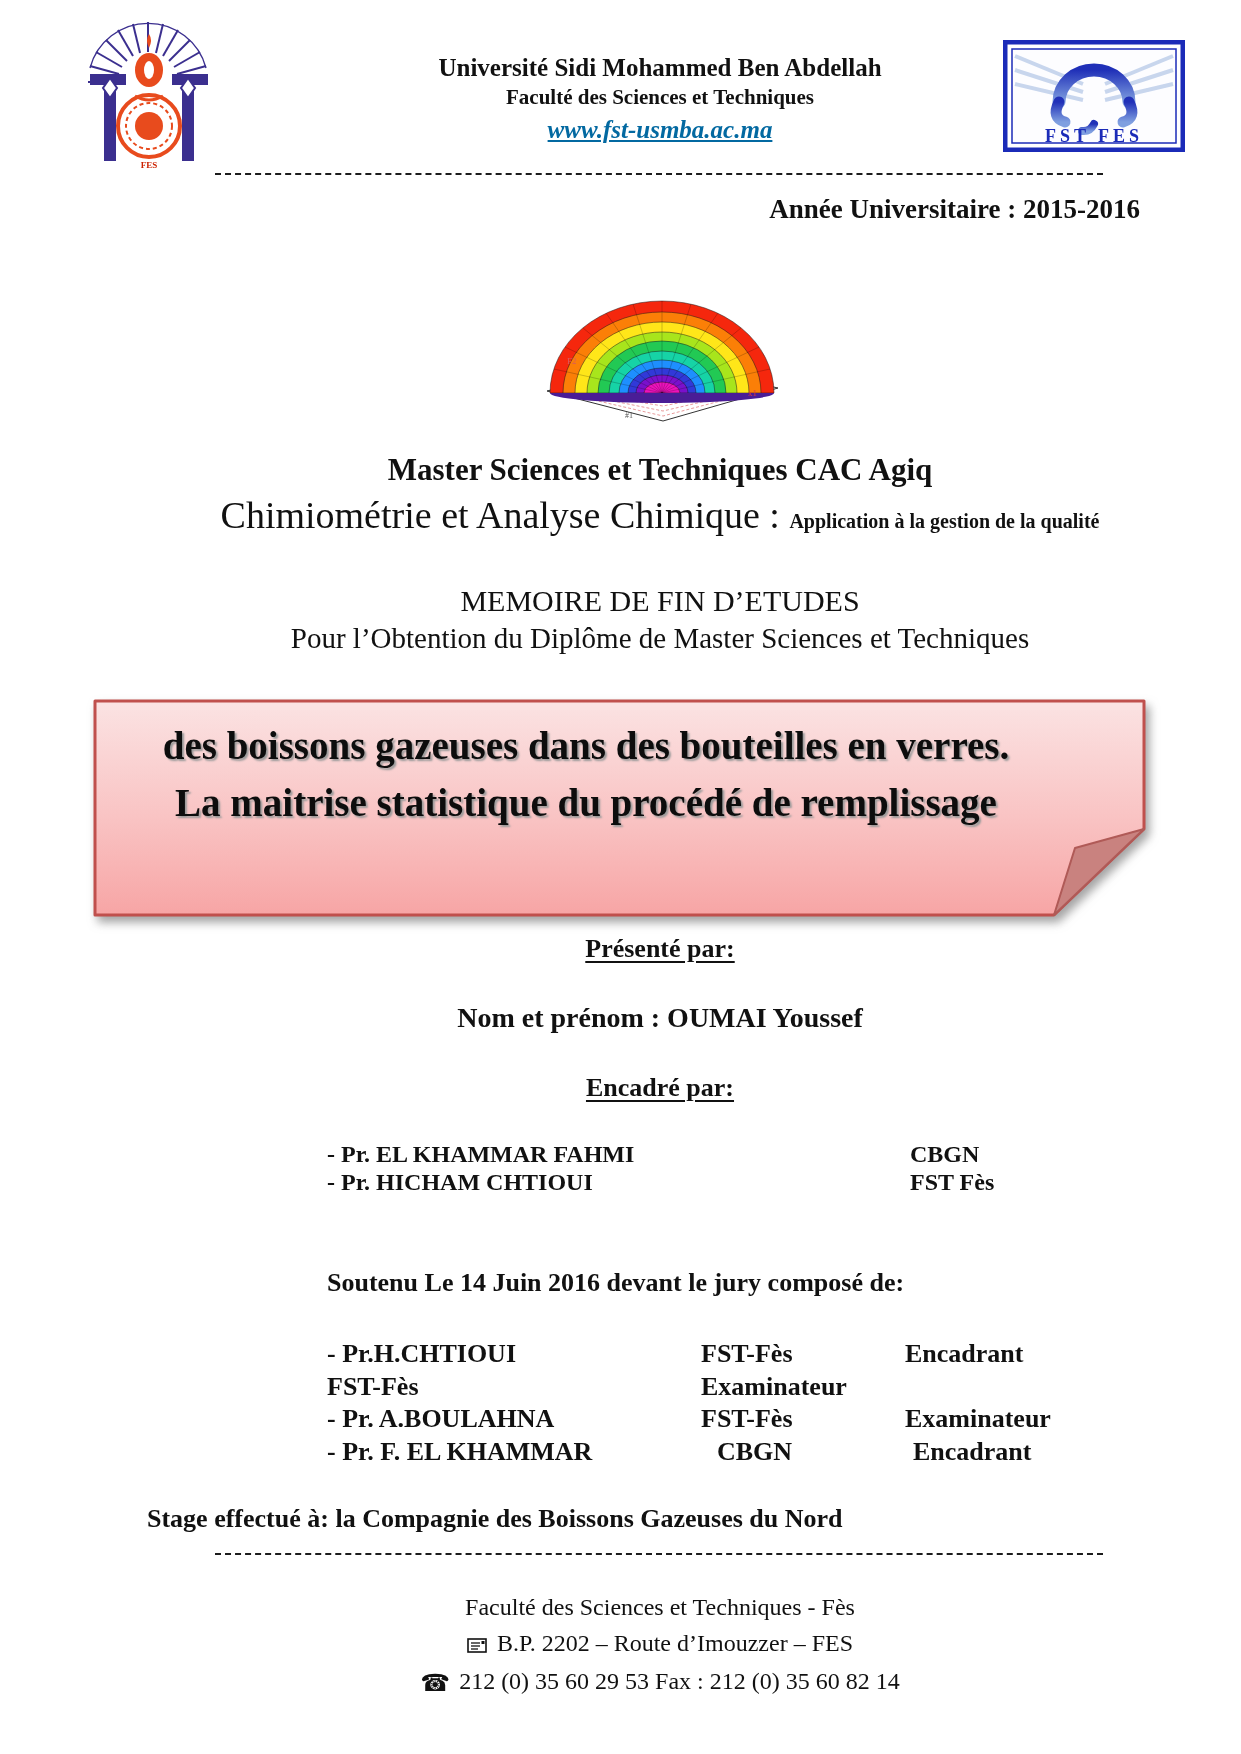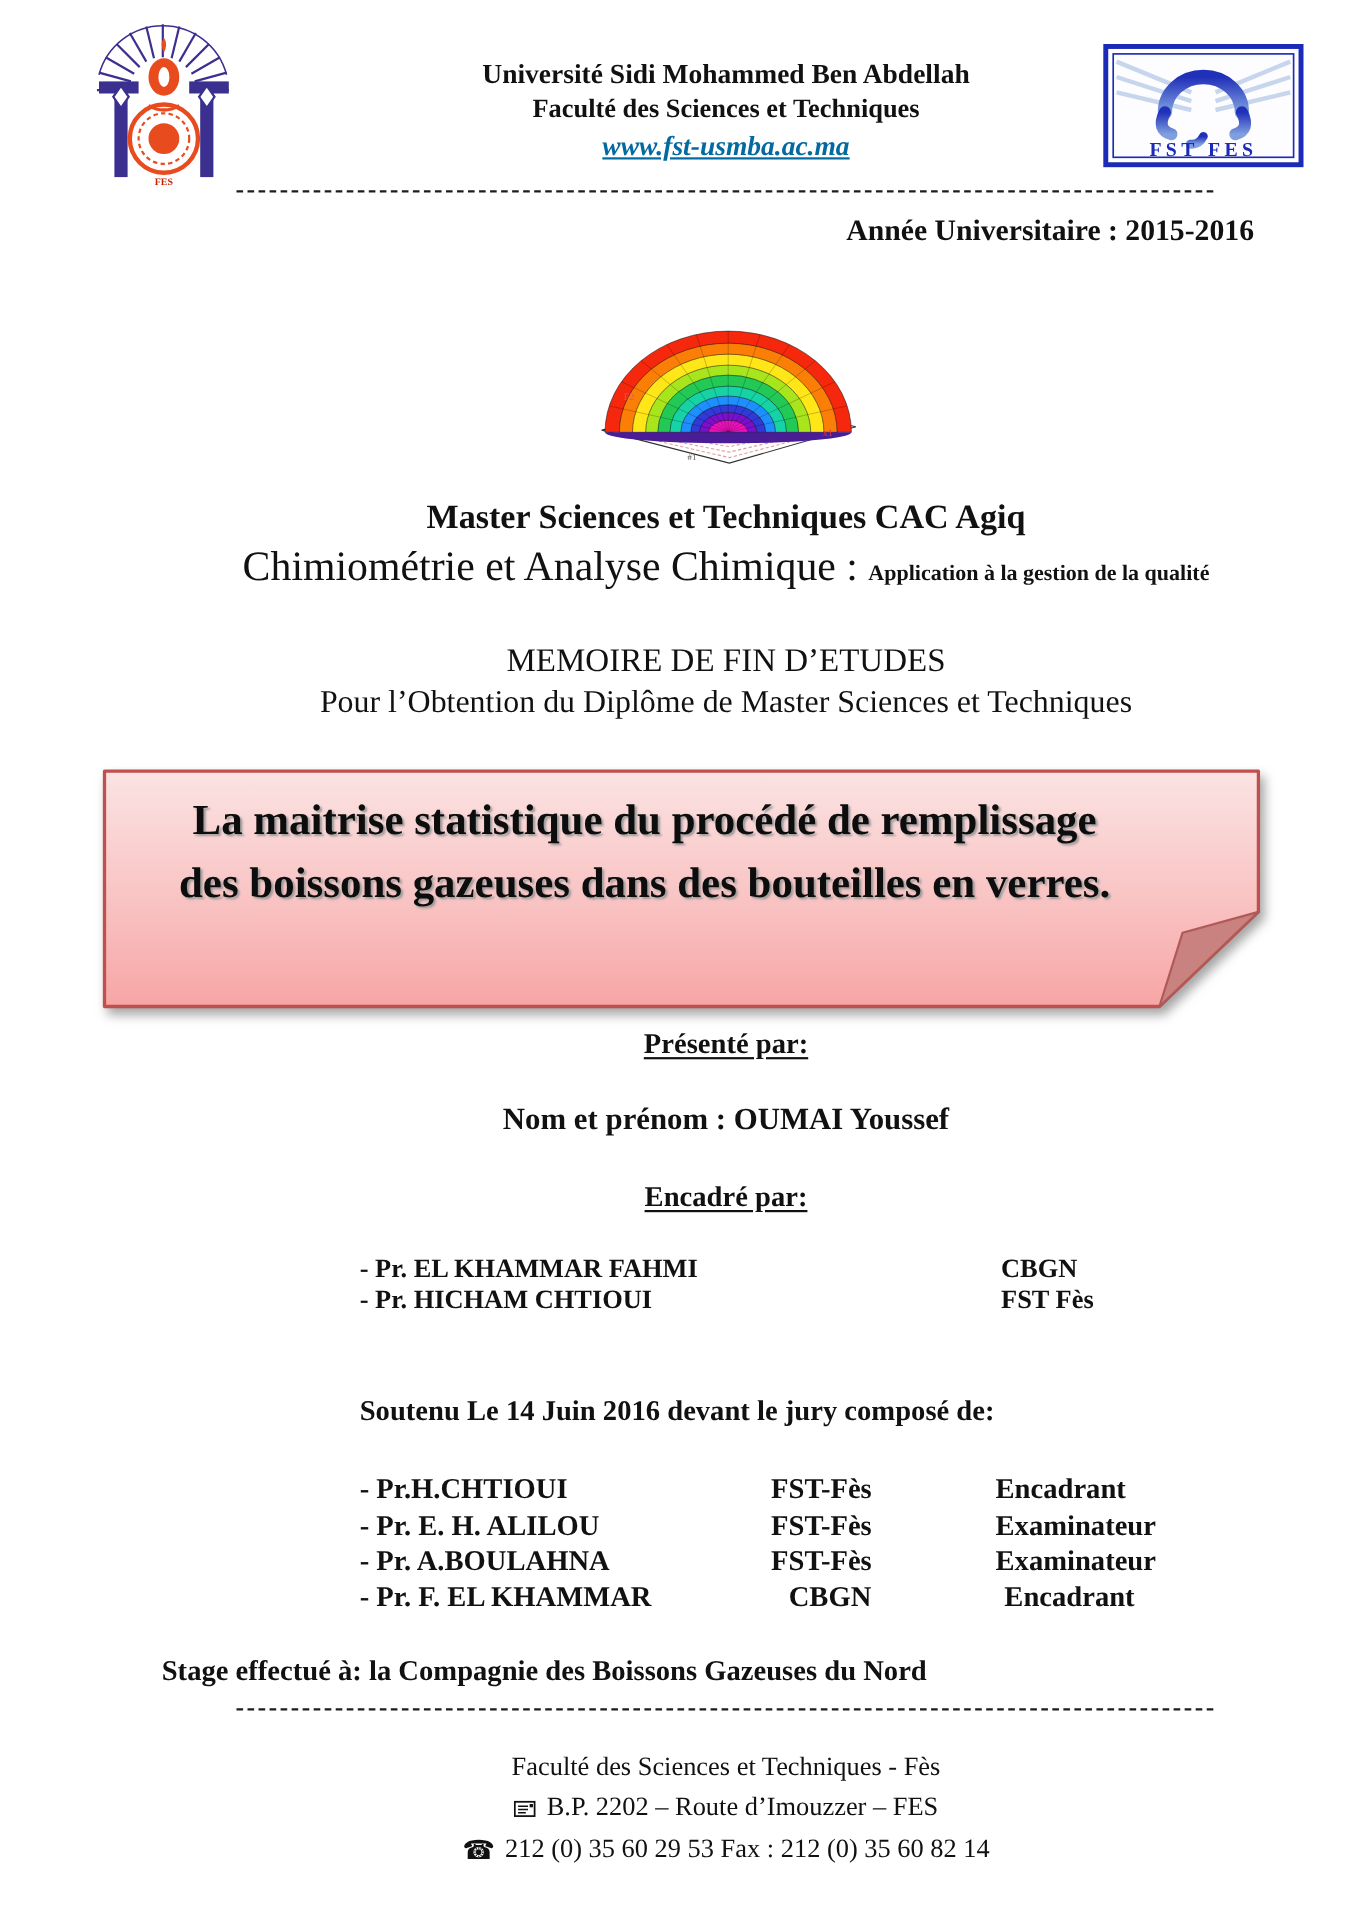--- a/index.html
+++ b/index.html
@@ -4,21 +4,21 @@
 <style>
   html,body{margin:0;padding:0;background:#fff;}
   .page{position:relative;width:1241px;height:1754px;background:#ffffff;overflow:hidden;
         font-family:"Liberation Serif","DejaVu Serif",serif;color:#111;}
   .abs{position:absolute;}
   .ctr{text-align:center;}
   .u{text-decoration:underline;text-decoration-thickness:2px;text-underline-offset:4px;}
   .dashes{border-top:2.5px dashed #1c1c1c;height:0;}
   
   .hdr-uni{font-size:25px;font-weight:bold;line-height:1.28;}
-  .hdr-fac{font-size:24px;font-weight:bold;line-height:1.28;}
+  .hdr-fac{font-size:21px;font-weight:bold;line-height:1.28;}
   .hdr-www{font-size:25px;font-weight:bold;font-style:italic;color:#0369a1;
            text-decoration:underline;line-height:1.5;display:inline-block;}
   .annee{font-size:27px;font-weight:bold;}
   
   .prog1{font-size:31px;font-weight:bold;line-height:1.45;}
   .prog2a{font-size:38px;font-weight:normal;}
   .prog2b{font-size:20px;font-weight:bold;}
   .mem1{font-size:30px;line-height:1.4;}
   .mem2{font-size:29px;}
   
@@ -172,22 +172,22 @@
         <linearGradient id="pinkgrad" x1="0" y1="0" x2="0" y2="1">
           <stop offset="0" stop-color="#fbe3e3"></stop>
           <stop offset="0.55" stop-color="#f9c3c3"></stop>
           <stop offset="1" stop-color="#f7a5a5"></stop>
         </linearGradient>
       </defs>
       <path d="M3,3 H1052 V131 L962,217 H3 Z" fill="url(#pinkgrad)" stroke="#c0504d" stroke-width="3" stroke-linejoin="round"></path>
       <path d="M1052,131 L983,150 L962,217 Z" fill="#c9827f" stroke="#b05a57" stroke-width="2" stroke-linejoin="round"></path>
     </svg>
     <div class="banner-text">
+      <div>des boissons gazeuses dans des bouteilles en verres.</div>
       <div>La maitrise statistique du procédé de remplissage</div>
-      <div>des boissons gazeuses dans des bouteilles en verres.</div>
     </div>
   </div>
 
   <div class="abs ctr h-mid u" style="left:40px;top:934px;width:1240px;">Présenté par:</div>
   <div class="abs ctr nomline" style="left:40px;top:1002px;width:1240px;">Nom et prénom : OUMAI Youssef</div>
 
   <div class="abs ctr h-mid u" style="left:40px;top:1073px;width:1240px;">Encadré par:</div>
 
   <div class="abs" style="left:327px;top:1140px;width:800px;">
     <div class="sup-row">
@@ -202,21 +202,20 @@
 
   <div class="abs soutenu" style="left:327px;top:1268px;width:860px;">Soutenu Le 14  Juin 2016  devant le jury composé de:</div>
 
   <div class="abs" style="left:327px;top:1338px;width:820px;">
     <div class="jury-row">
       <span>- Pr.H.CHTIOUI</span>
       <span>FST-Fès</span>
       <span>Encadrant</span>
     </div>
     <div class="jury-row">
-      <span>- Pr. E. H. ALILOU</span>
       <span>FST-Fès</span>
       <span>Examinateur</span>
     </div>
     <div class="jury-row">
       <span>- Pr. A.BOULAHNA</span>
       <span>FST-Fès</span>
       <span>Examinateur</span>
     </div>
     <div class="jury-row">
       <span>- Pr. F. EL KHAMMAR</span>

